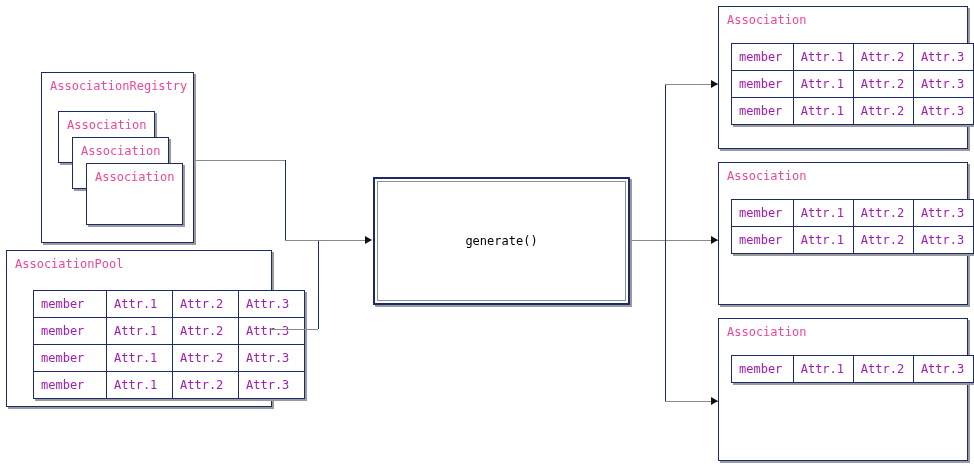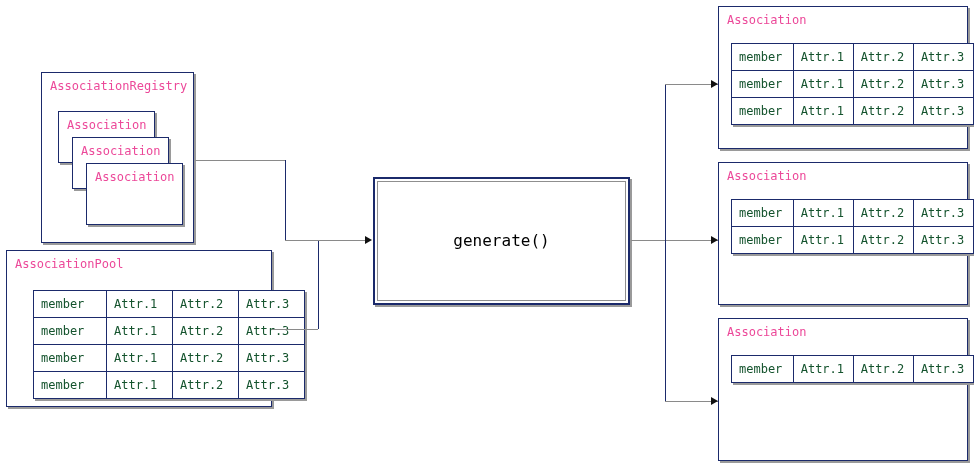--- a/index.html
+++ b/index.html
@@ -52,41 +52,41 @@
     border: 1px solid #8f8f8f;
     box-sizing: border-box;
     pointer-events: none;
   }
   .box-double .proc-label {
     position: absolute;
     left: 0; right: 0;
     top: 50%;
     transform: translateY(-50%);
     text-align: center;
-    font-size: 16px;
+    font-size: 12px;
     line-height: 14px;
     color: #000000;
   }
   
   .assoc-table {
     position: absolute;
     border-collapse: collapse;
     background: #ffffff;
     box-shadow: 2px 2px 0 0 #9a9a9a;
   }
   .assoc-table td {
     border: 1px solid #1b2a6b;
     font-family: "DejaVu Sans Mono", "Liberation Mono", monospace;
     font-size: 12px;
     line-height: 14px;
     height: 26px;
     padding: 0 7px;
     text-align: left;
     white-space: nowrap;
-    color: #14532d;
+    color: #a21caf;
     background: #ffffff;
   }
   .assoc-table td.c-member { width: 58px; }
   .assoc-table td.c-attr   { width: 51px; }
 
   
   .hline {
     position: absolute;
     height: 0;
     border-top: 1px solid #8a8a8a;

